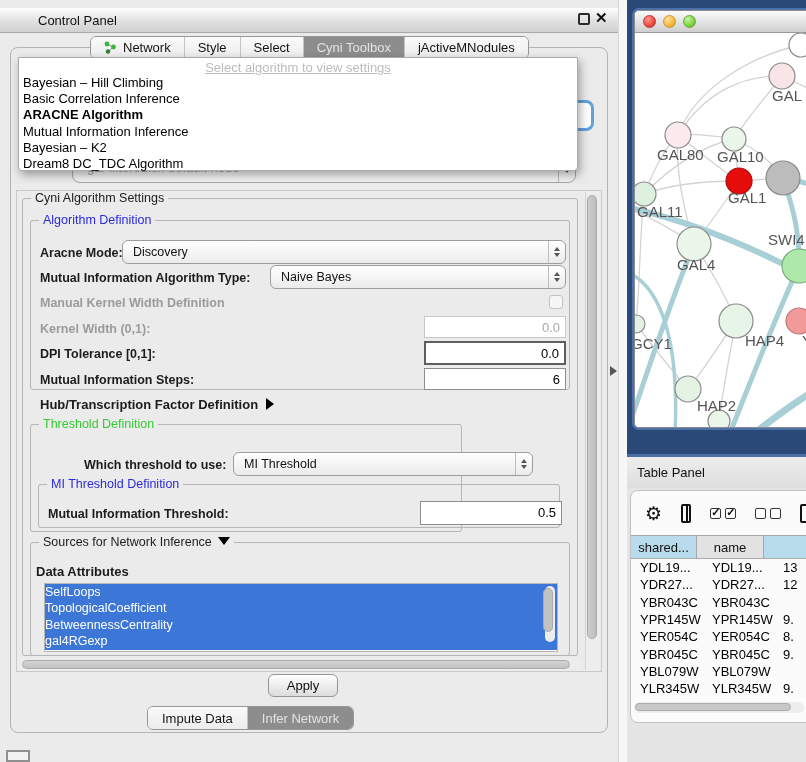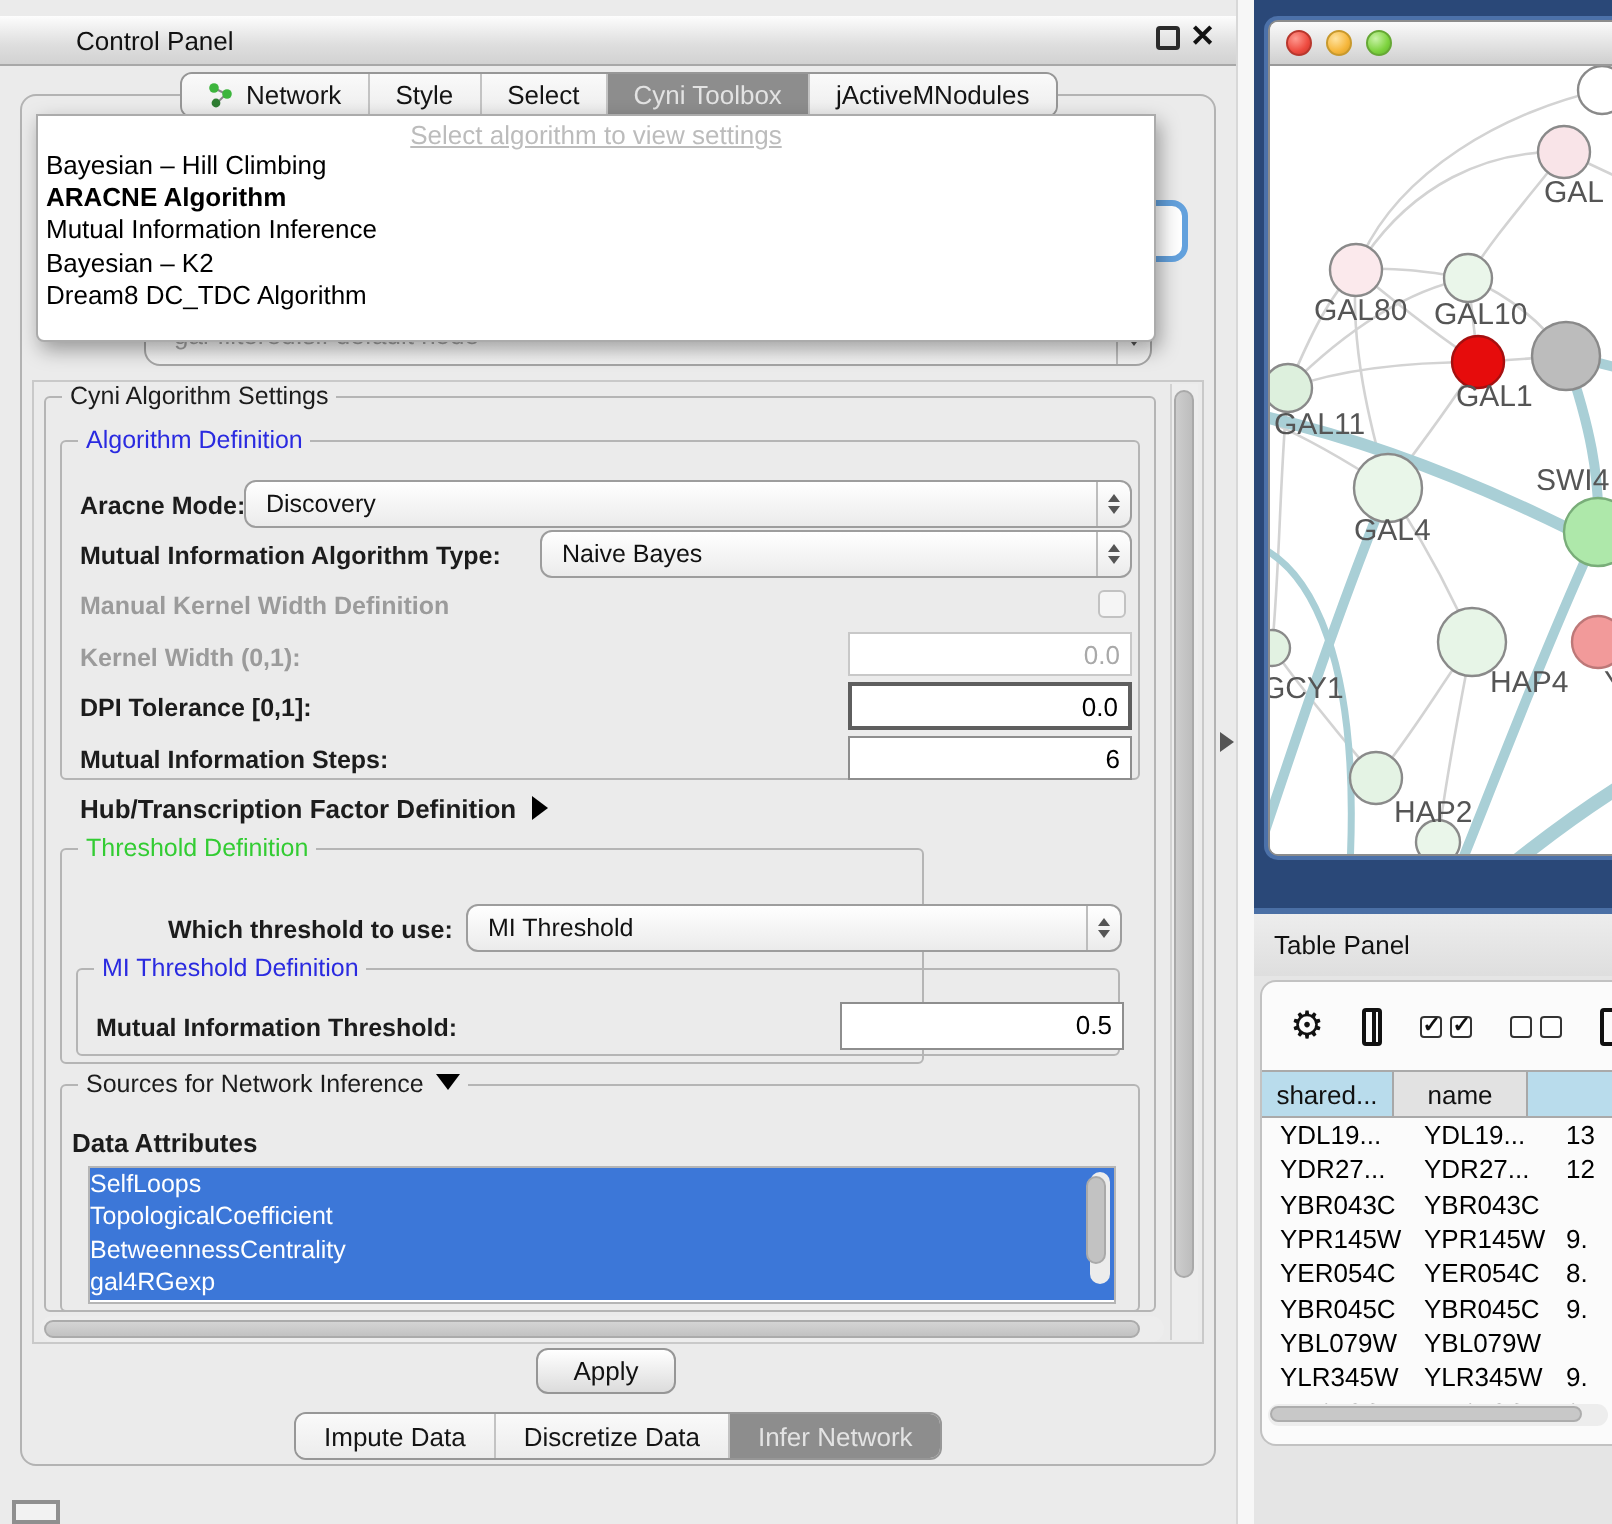--- a/index.html
+++ b/index.html
@@ -177,20 +177,21 @@
     <span class="stepper">
         <span class="up"></span>
         <span class="dn"></span>
       </span>
   </div>
   <div class="abs" id="combo-fragment"></div>
 
   <div class="abs" id="algo-dropdown">
     <div id="algo-placeholder">Select algorithm to view settings</div>
     <div class="algo-item">Bayesian – Hill Climbing</div>
+    <div class="algo-item">Basic Correlation Inference</div>
     <div class="algo-item bold">ARACNE Algorithm</div>
     <div class="algo-item">Mutual Information Inference</div>
     <div class="algo-item">Bayesian – K2</div>
     <div class="algo-item">Dream8 DC_TDC Algorithm</div>
   </div>
 
   <div class="abs" id="settings-wrap"></div>
   <div class="abs" id="v-scroll"></div>
   <div class="abs" id="v-thumb"></div>
 
@@ -227,21 +228,21 @@
   <div class="field f-norm" style="left:424px; top:368px; width:142px;">6</div>
 
   <span class="lbl" style="left:40px; top:397px; font-size:13px;">
     <span>Hub/Transcription Factor Definition</span><span class="tri-right"></span>
   </span>
 
   <div class="groupbox" style="left:30px; top:424px; width:432px; height:108px;">
     <span class="group-title t-green">Threshold Definition</span>
   </div>
   <span class="lbl" style="left:84px; top:458px;">Which threshold to use:</span>
-  <div class="combo" style="left:233px; top:452px; width:328px;">
+  <div class="combo" style="left:233px; top:452px; width:300px;">
     <span class="cval">MI Threshold</span>
     <span class="stepper">
         <span class="up"></span>
         <span class="dn"></span>
       </span>
   </div>
   <div class="groupbox" style="left:38px; top:484px; width:522px; height:44px;">
     <span class="group-title t-blue">MI Threshold Definition</span>
   </div>
   <span class="lbl" style="left:48px; top:507px;">Mutual Information Threshold:</span>
@@ -266,23 +267,20 @@
   <div class="abs" id="h-scroll"></div>
   <div class="abs" id="h-thumb"></div>
 
   <div class="abs" id="apply-btn">
       <span>Apply</span>
     </div>
 
   <div class="abs" id="bottom-tabs">
     <div class="btab">
         <span>Impute Data</span>
-      </div>
-    <div class="btab">
-        <span>Discretize Data</span>
       </div>
     <div class="btab selected">
         <span>Infer Network</span>
       </div>
   </div>
 
   <div class="abs" id="corner-icon"></div>
   <div class="abs" id="split-arrow"></div>
 </div>
 

